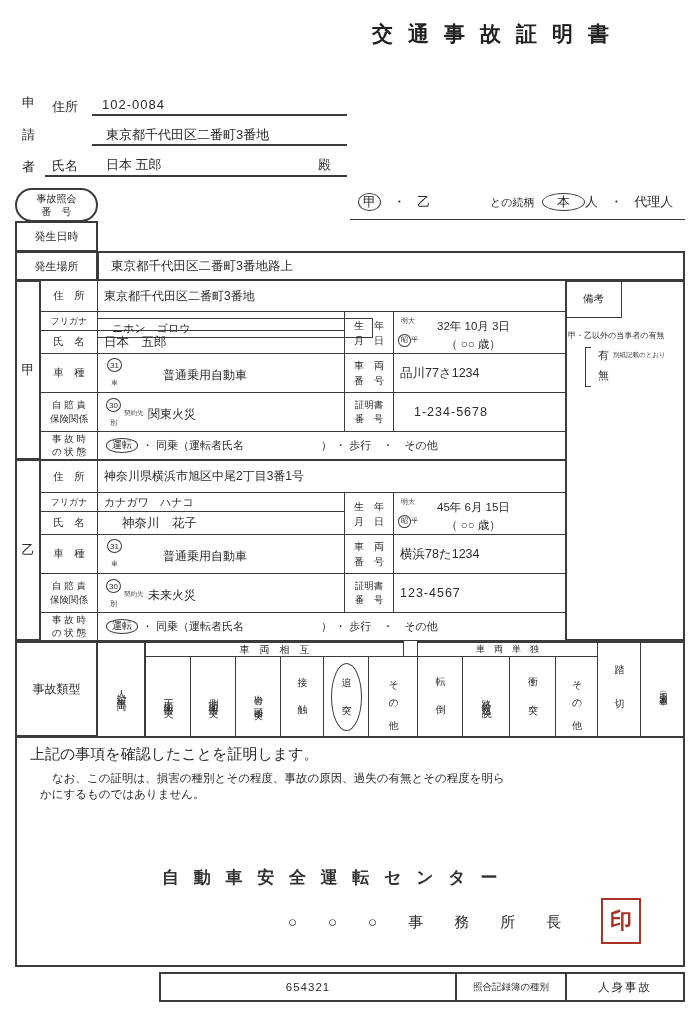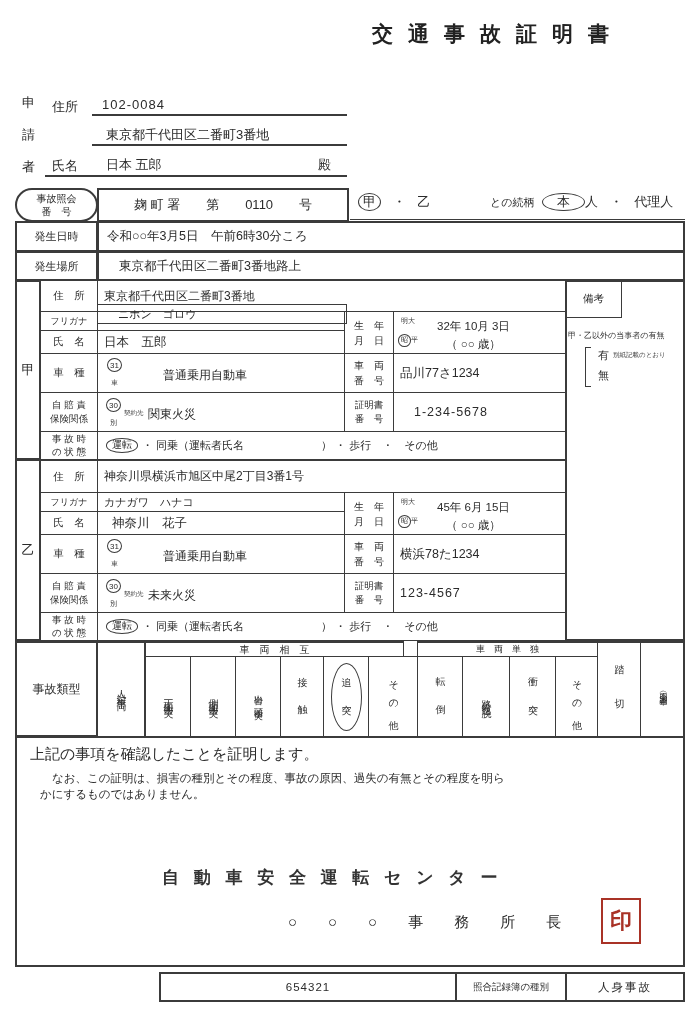--- a/index.html
+++ b/index.html
@@ -45,53 +45,51 @@
 
   <div class="abs" style="left:52px;top:157px;font-size:13px;">氏名</div>
   <div class="abs" style="left:106px;top:156px;font-size:13px;">日本 五郎</div>
   <div class="abs" style="left:318px;top:156px;font-size:13px;">殿</div>
   <div class="uline" style="left:45px;top:175px;width:302px;"></div>
 
   <div class="cell b2 col cc" style="left:15px;top:188px;width:83px;height:34px;font-size:10px;line-height:1.3;border-radius:17px;">
     <span>事故照会</span>
     <span>番　号</span>
   </div>
-  <div class="cell b2 cc" style="left:97px;top:188px;width:252px;height:34px;font-size:13px;">麹 町 署　　第　　0110　　号</div>
   <div class="abs" style="left:358px;top:193px;font-size:13px;">
     <span class="ellipse" style="padding:0 4px;">甲</span>
     <span style="margin:0 8px;">・</span>
     <span>乙</span>
     <span style="margin-left:56px;font-size:11px;">との続柄</span>
     <span class="ellipse" style="padding:0 14px;margin-left:4px;">本</span><span>人</span>
     <span style="margin:0 8px;">・</span>
     <span>代理人</span>
   </div>
   <div class="uline" style="left:350px;top:219px;width:335px;height:1px;"></div>
 
   <div class="cell b2 cc" style="left:15px;top:221px;width:83px;height:31px;font-size:11px;">発生日時</div>
-  <div class="cell b2" style="left:97px;top:221px;width:588px;height:31px;font-size:12.5px;padding-left:8px;">令和○○年3月5日　午前6時30分ころ</div>
 
   <div class="cell b2 cc" style="left:15px;top:251px;width:83px;height:30px;font-size:11px;">発生場所</div>
-  <div class="cell b2" style="left:97px;top:251px;width:588px;height:30px;font-size:12.5px;padding-left:20px;">東京都千代田区二番町3番地路上</div>
+  <div class="cell b2" style="left:97px;top:251px;width:588px;height:30px;font-size:12.5px;padding-left:12px;">東京都千代田区二番町3番地路上</div>
 
   <div class="cell b2 cc" style="left:15px;top:280px;width:26px;height:180px;font-size:13px;">甲</div>
 
   <div class="cell cc" style="left:40px;top:280px;width:58px;height:32px;font-size:10.5px;">住　所</div>
   <div class="cell" style="left:97px;top:280px;width:469px;height:32px;font-size:12px;padding-left:6px;">東京都千代田区二番町3番地</div>
 
   <div class="cell b2" style="left:565px;top:280px;width:120px;height:361px;"></div>
   <div class="cell cc" style="left:565px;top:280px;width:57px;height:38px;font-size:10.5px;">備考</div>
   <div class="abs" style="left:568px;top:330px;width:116px;font-size:8px;white-space:nowrap;">甲・乙以外の当事者の有無</div>
   <div class="bracket" style="left:585px;top:347px;height:40px;"></div>
   <div class="abs" style="left:598px;top:348px;font-size:11px;">有</div>
   <div class="abs tiny" style="left:613px;top:351px;font-size:6.5px;">別紙記載のとおり</div>
   <div class="abs" style="left:598px;top:368px;font-size:11px;">無</div>
 
   <div class="cell cc" style="left:40px;top:311px;width:58px;height:20px;font-size:9px;">フリガナ</div>
-  <div class="cell" style="left:97px;top:304px;width:250px;height:20px;font-size:11px;padding-left:20px;">ニホン　ゴロウ</div>
+  <div class="cell" style="left:97px;top:318px;width:276px;height:20px;font-size:11px;padding-left:14px;">ニホン　ゴロウ</div>
   <div class="cell cc" style="left:40px;top:330px;width:58px;height:24px;font-size:10.5px;">氏　名</div>
   <div class="cell" style="left:97px;top:330px;width:248px;height:24px;font-size:12.5px;padding-left:6px;">日本　五郎</div>
 
   <div class="cell col cc" style="left:344px;top:311px;width:50px;height:43px;font-size:10px;line-height:1.5;">
     <span>生　年</span>
     <span>月　日</span>
   </div>
   <div class="cell" style="left:393px;top:311px;width:173px;height:43px;">
     <span class="abs tiny" style="left:7px;top:4px;">明大</span>
     <span class="abs" style="left:4px;top:22px;font-size:7px;"><span class="ellipse" style="padding:1px 2px;border-width:1px;">昭</span><span>平</span></span>
@@ -137,21 +135,21 @@
   </div>
 
   <div class="cell b2 cc" style="left:15px;top:459px;width:26px;height:182px;font-size:13px;">乙</div>
 
   <div class="cell cc" style="left:40px;top:459px;width:58px;height:34px;font-size:10.5px;border-top-width:2px;">住　所</div>
   <div class="cell" style="left:97px;top:459px;width:469px;height:34px;font-size:12px;padding-left:6px;border-top-width:2px;">神奈川県横浜市旭区中尾2丁目3番1号</div>
 
   <div class="cell cc" style="left:40px;top:492px;width:58px;height:20px;font-size:9px;">フリガナ</div>
   <div class="cell" style="left:97px;top:492px;width:248px;height:20px;font-size:11px;padding-left:6px;">カナガワ　ハナコ</div>
   <div class="cell cc" style="left:40px;top:511px;width:58px;height:24px;font-size:10.5px;">氏　名</div>
-  <div class="cell" style="left:97px;top:511px;width:248px;height:24px;font-size:12.5px;padding-left:14px;">神奈川　花子</div>
+  <div class="cell" style="left:97px;top:511px;width:248px;height:24px;font-size:12.5px;padding-left:24px;">神奈川　花子</div>
 
   <div class="cell col cc" style="left:344px;top:492px;width:50px;height:43px;font-size:10px;line-height:1.5;">
     <span>生　年</span>
     <span>月　日</span>
   </div>
   <div class="cell" style="left:393px;top:492px;width:173px;height:43px;">
     <span class="abs tiny" style="left:7px;top:4px;">明大</span>
     <span class="abs" style="left:4px;top:22px;font-size:7px;"><span class="ellipse" style="padding:1px 2px;border-width:1px;">昭</span><span>平</span></span>
     <span class="abs" style="left:43px;top:7px;font-size:11.5px;">45年 6月 15日</span>
     <span class="abs" style="left:52px;top:25px;font-size:11.5px;">（ ○○ 歳）</span>

